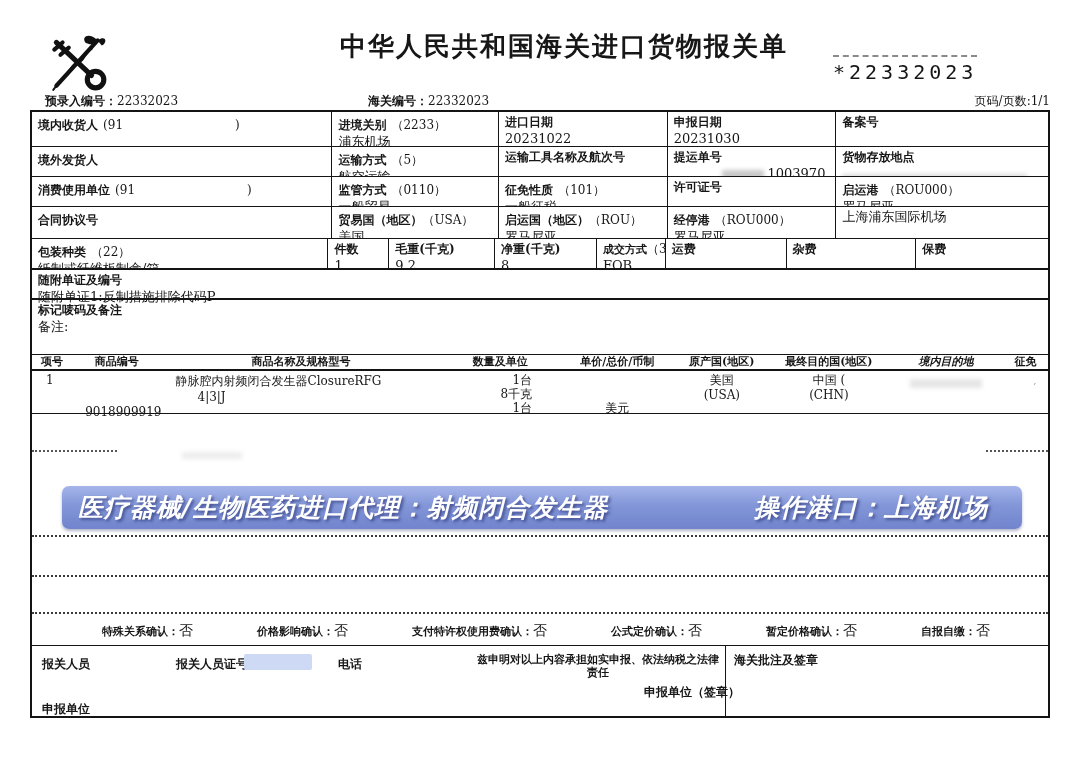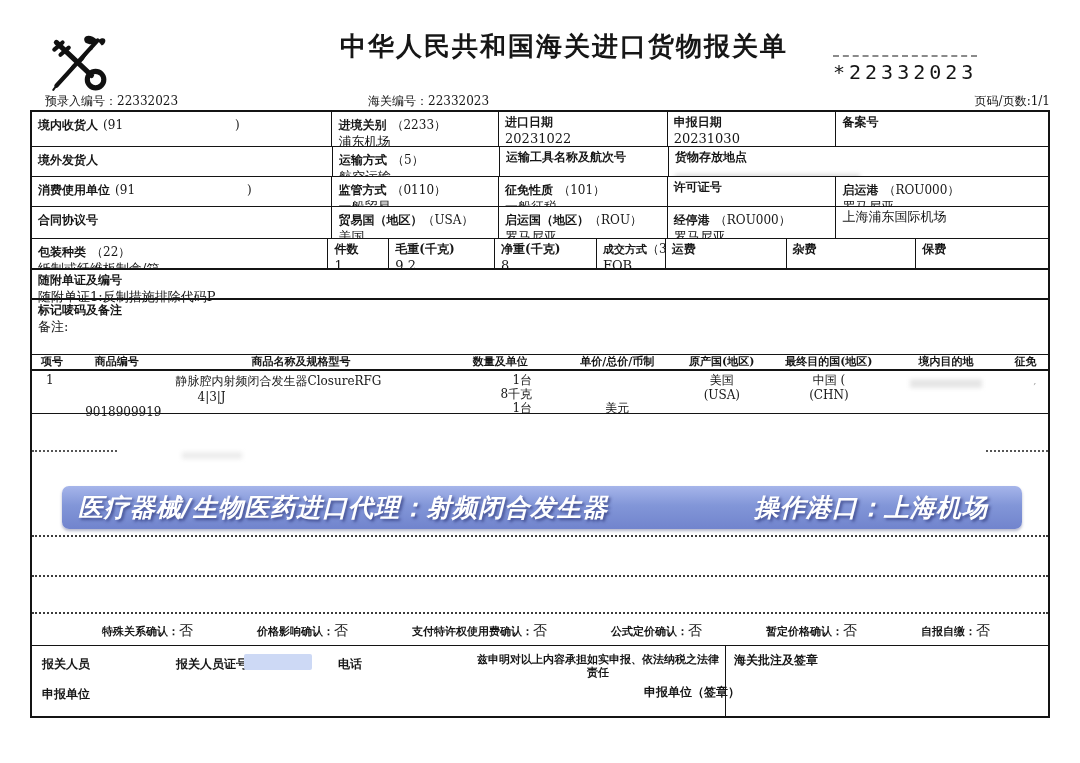--- a/index.html
+++ b/index.html
@@ -9,21 +9,21 @@
     font-family:"DejaVu Serif","Liberation Serif",serif; color:#161616;
   }
   .page { position:absolute; inset:0; }
 
   
   .emblem { position:absolute; left:44px; top:30px; width:66px; height:62px; }
   .doc-title { position:absolute; left:340px; top:29px; font-size:26px; font-weight:700; letter-spacing:2px; }
   .barcode { position:absolute; left:833px; top:55px; font-family:"DejaVu Sans Mono","Liberation Mono",monospace;
              font-size:20px; letter-spacing:4px; border-top:2px dashed #8a8a8a; padding-top:3px; }
   .meta { position:absolute; top:93px; font-size:12px; }
-  .meta b { font-weight:400;margin-top:40px; }
+  .meta b { font-weight:700;margin-top:40px; }
   .meta-pre { left:45px; } .meta-cus { left:368px; } .meta-pages { right:30px; }
 
   
   .form { position:absolute; left:30px; top:110px; width:1020px; border:2px solid #141414; background:#fff; }
   .row { display:flex; border-bottom:1px solid #141414; }
   .row.bb2 { border-bottom-width:2px; }
   .row.last { border-bottom:none; }
   .c { border-left:1px solid #141414; padding:2px 6px; overflow:hidden; white-space:nowrap; }
   .c:first-child { border-left:none; }
   .lbl { font-weight:700; font-size:12px; }
@@ -40,21 +40,21 @@
   .redact-faint { width:185px; height:8px; background:#dcdcdc; filter:blur(2px); margin-top:8px; }
 
   .docs-row { height:30px; border-bottom:2px solid #141414; padding:2px 6px; }
   .marks-row { height:55px; border-bottom:1px solid #141414; padding:2px 6px; }
 
   
   .ghead { display:flex; height:16px; border-bottom:2px solid #141414; font-weight:700; font-size:11px; align-items:flex-end; }
   .ghead > div { text-align:center; }
   .grow { display:flex; height:43px; border-bottom:1px solid #141414; font-size:12px; padding-top:2px; }
   .gc1{width:40px;} .gc2{width:90px;margin-top:32px;} .gc3{width:280px;} .gc4{width:120px;} .gc5{width:115px;}
-  .gc6{width:95px;} .gc7{width:120px;} .gc8{width:115px;} .gc9{width:45px;}
+  .gc6{width:95px;} .gc7{width:120px;} .gc8{width:115px;font-style:italic;} .gc9{width:45px;}
   .grow .gc1 { padding-left:14px; }
   .grow .gc2 { text-align:right; }
   .grow .gc3 { padding-left:14px; }
   .grow .gc3 .ln2 { padding-left:22px; }
   .grow .gc4 { text-align:right; padding-right:28px; line-height:14px; }
   .grow .gc5 { text-align:center; line-height:14px; }
   .grow .gc6, .grow .gc7 { text-align:center; line-height:15px; }
   .smudge { width:72px; height:9px; background:#e6e6e6; filter:blur(2px); margin:6px auto 0; }
   .tickmark { color:#9a9a9a; font-size:10px; padding-left:30px; }
 
@@ -86,21 +86,21 @@
   .footer { display:flex; height:70px; }
   .f-left { position:relative; width:693px; font-size:12px; }
   .f-right { flex:1; border-left:1px solid #141414; padding:6px 8px; font-size:12px; font-weight:700; }
   .f-abs { position:absolute; font-weight:700; }
   .f-declarant { left:10px; top:10px; }
   .f-cert { left:144px; top:10px; }
   .f-certbox { position:absolute; left:212px; top:8px; width:68px; height:16px; background:#cdd9f5; border-radius:2px; }
   .f-phone { left:306px; top:10px; }
   .f-statement { position:absolute; left:440px; top:7px; width:252px; font-size:11px; font-weight:700; text-align:center; white-space:normal; line-height:13px; }
   .f-sign { left:612px; top:38px; width:160px; text-align:left; }
-  .f-unit { left:10px; top:40px; }
+  .f-unit { left:10px; top:55px; }
 </style>
 </head>
 <body>
 
 <div class="page">
 
   <svg class="emblem" viewBox="0 0 64 60">
     <g stroke="#111" fill="none" stroke-linecap="round">
 
       <line x1="12" y1="12" x2="46" y2="44" stroke-width="5"></line>
@@ -150,20 +150,24 @@
     <div class="row r2">
       <div class="c w1">
         <span class="lbl">境外发货人</span>
       </div>
       <div class="c w2">
         <div><span class="lbl">运输方式</span> <span class="code">（5）</span></div>
         <div class="val">航空运输</div>
       </div>
       <div class="c w3">
         <div class="lbl">运输工具名称及航次号</div>
+      </div>
+      <div class="c w4">
+        <div class="lbl">提运单号</div>
+        <div class="val bl-right"><span class="redact-gray"></span><span>1003970</span></div>
       </div>
       <div class="c w5">
         <div class="lbl">货物存放地点</div>
         <div class="redact-faint"></div>
       </div>
     </div>
 
     <div class="row r3">
       <div class="c w1">
         <span class="lbl">消费使用单位</span>

